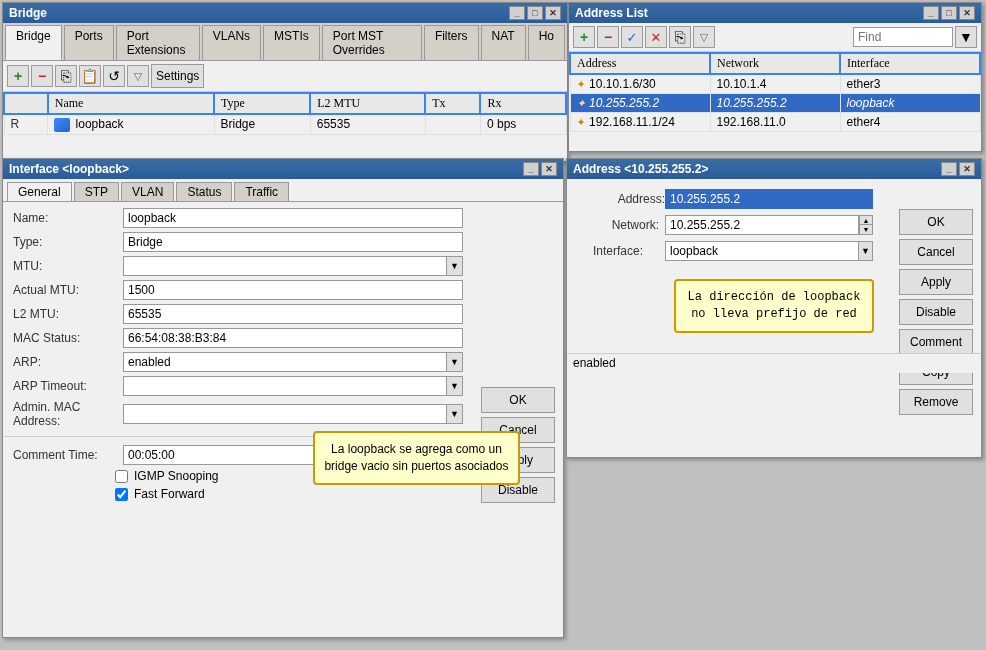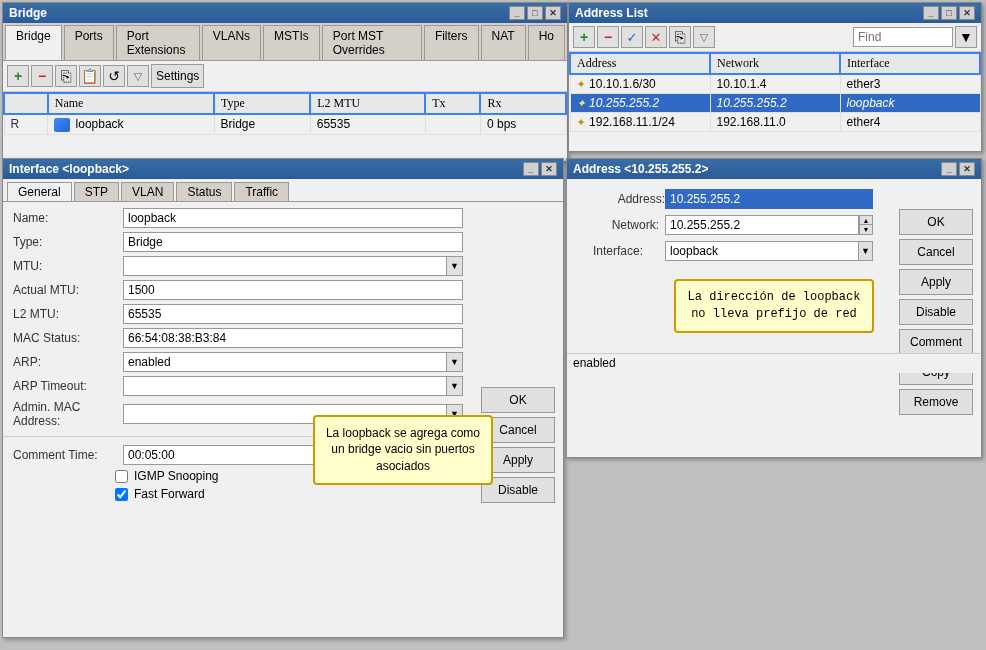--- a/index.html
+++ b/index.html
@@ -247,21 +247,21 @@
       border: 2px solid #cc9900;
       border-radius: 4px;
       padding: 8px;
       font-size: 12px;
       text-align: center;
       line-height: 1.4;
     }
     .callout-1 {
       bottom: 20px;
       left: 310px;
-      width: 180px;
+      width: 207px;
     }
 
     
     .checkbox-row {
       display: flex;
       align-items: center;
       margin: 4px 0;
       padding-left: 112px;
     }
     .checkbox-row input[type="checkbox"] {

